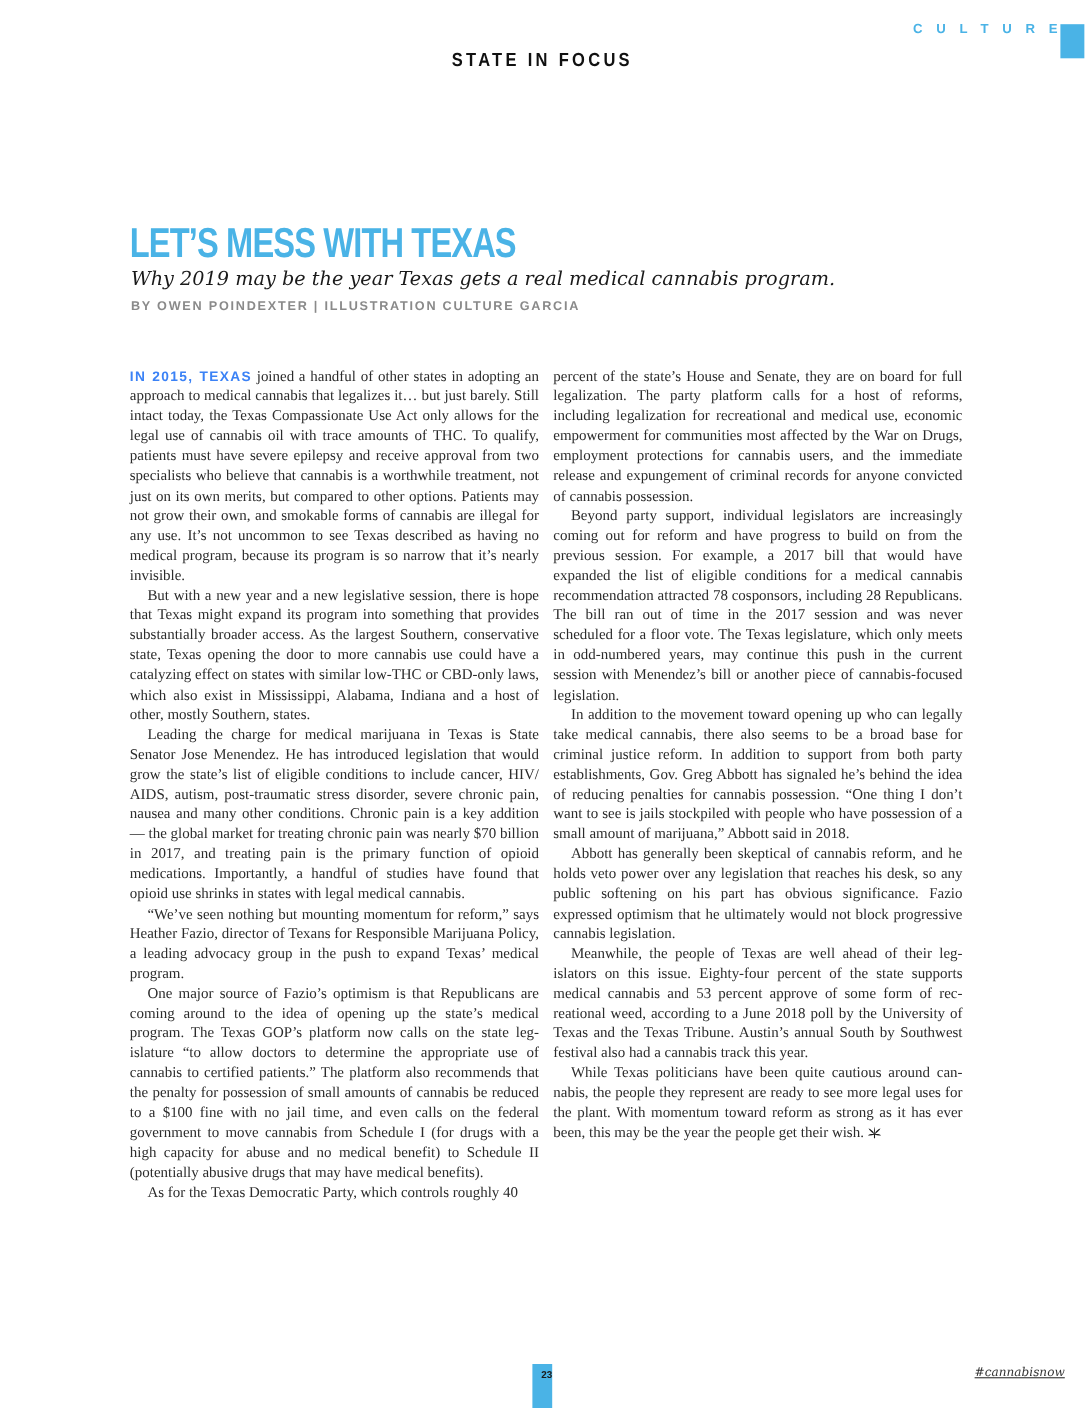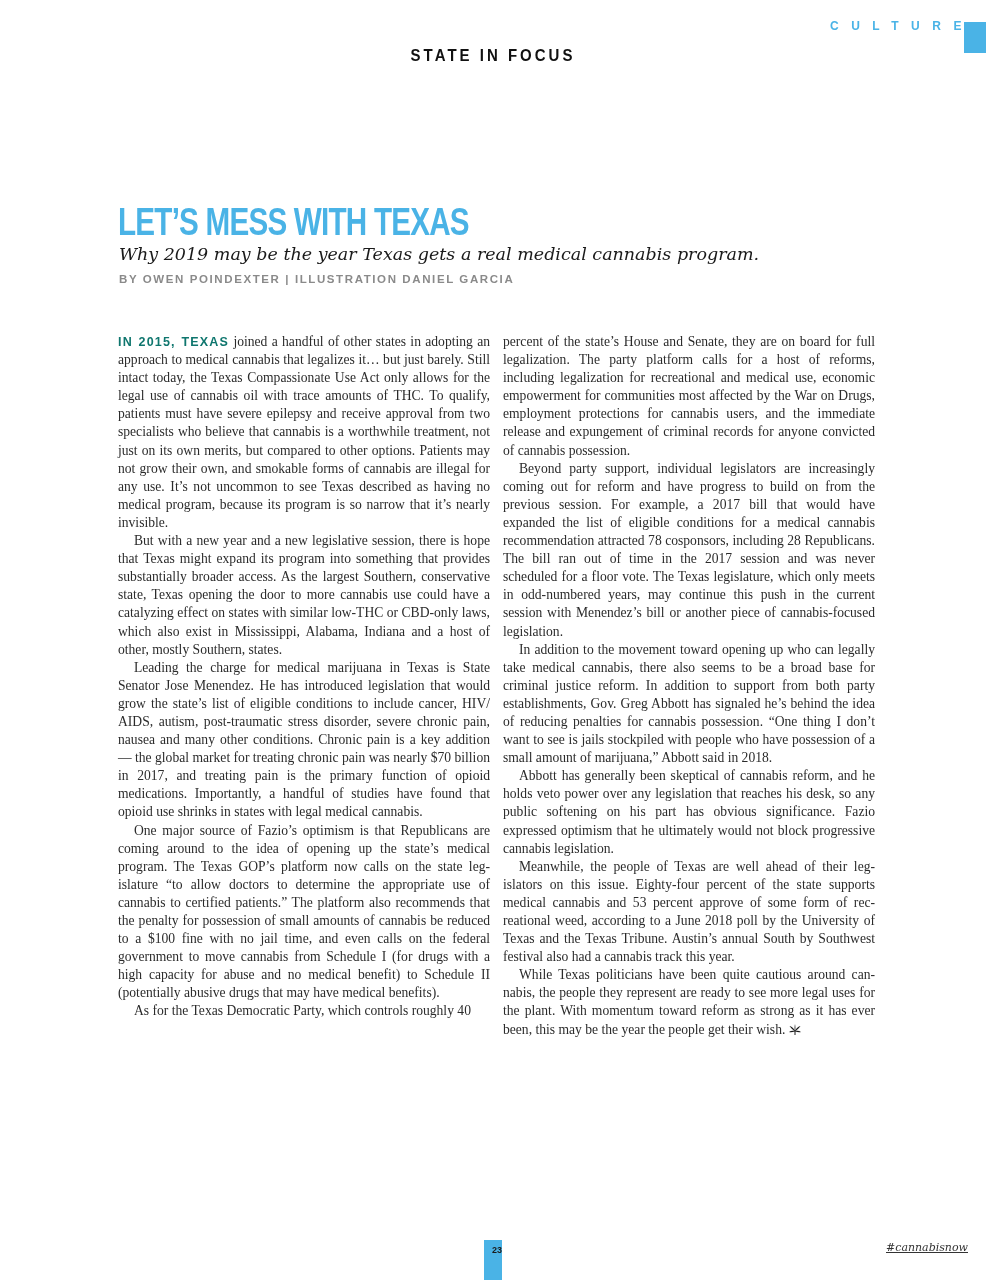--- a/index.html
+++ b/index.html
@@ -40,21 +40,21 @@
       position: absolute; top: 333px; width: 372px;
       font-family: "Liberation Serif", serif; font-size: 13.6px; line-height: 18.1px;
       text-align: justify; color: #2b2b2b; hyphens: manual;
     }
     .col.left { left: 118px; }
     .col.right { left: 503px; }
     .col p { margin: 0; text-indent: 16px; }
     .col p.first { text-indent: 0; }
     .leadin {
       font-family: "Liberation Sans", sans-serif; font-weight: bold;
-      font-size: 12.5px; letter-spacing: 1.2px; color: #0f766e;
+      font-size: 12.5px; letter-spacing: 1.2px; color: #3b82f6;
     }
     .end-mark { color: #1a1a1a; font-size: 13px; }
     .folio-bar {
       position: absolute; top: 1240px; left: 484px; width: 18px; height: 40px;
       background: #4ab3e6;
     }
     .folio-num {
       position: absolute; top: 1245px; left: 484px; width: 18px; text-align: right;
       font-family: "Liberation Sans", sans-serif; font-weight: bold;
       font-size: 9px; color: #1a1a1a;
@@ -68,26 +68,27 @@
 </head>
 <body>
 
 <div class="section-tag">CULTURE</div>
 <div class="section-bar"></div>
 
 <div class="kicker">STATE IN FOCUS</div>
 
 <h1 class="headline" style="margin:0;">LET’S MESS WITH TEXAS</h1>
 <div class="dek">Why 2019 may be the year Texas gets a real medical cannabis program.</div>
-<div class="byline">BY OWEN POINDEXTER | ILLUSTRATION DANIEL GARCIA</div>
+<div class="byline">BY OWEN POINDEXTER | ILLUSTRATION CULTURE GARCIA</div>
 
 <div class="col left">
   <p class="first"><span class="leadin">IN 2015, TEXAS</span><span> joined a handful of other states in adopting an approach to medical cannabis that legalizes it… but just barely. Still intact today, the Texas Compassionate Use Act only allows for the legal use of cannabis oil with trace amounts of THC. To qualify, patients must have severe epilepsy and receive approval from two specialists who believe that cannabis is a worthwhile treatment, not just on its own merits, but compared to other op­tions. Patients may not grow their own, and smokable forms of cannabis are illegal for any use. It’s not uncommon to see Texas described as having no medical program, because its program is so narrow that it’s nearly invisible.</span></p>
   <p>But with a new year and a new legislative session, there is hope that Texas might expand its program into something that provides substantially broader access. As the largest Southern, conservative state, Texas opening the door to more cannabis use could have a catalyzing effect on states with similar low-THC or CBD-only laws, which also exist in Mississippi, Alabama, Indiana and a host of other, mostly Southern, states.</p>
   <p>Leading the charge for medical marijuana in Texas is State Senator Jose Menendez. He has introduced legislation that would grow the state’s list of eligible conditions to include cancer, HIV/ AIDS, autism, post-traumatic stress disorder, severe chronic pain, nausea and many other conditions. Chronic pain is a key addition — the global market for treating chronic pain was nearly $70 billion in 2017, and treating pain is the primary function of opioid medications. Importantly, a handful of studies have found that opioid use shrinks in states with legal medical cannabis.</p>
+  <p>“We’ve seen nothing but mounting momentum for reform,” says Heather Fazio, director of Texans for Responsible Marijuana Policy, a leading advocacy group in the push to expand Texas’ medical program.</p>
   <p>One major source of Fazio’s optimism is that Republicans are coming around to the idea of opening up the state’s medical program. The Texas GOP’s platform now calls on the state leg­islature “to allow doctors to determine the appropriate use of cannabis to certified patients.” The platform also recommends that the penalty for possession of small amounts of cannabis be reduced to a $100 fine with no jail time, and even calls on the federal government to move cannabis from Schedule I (for drugs with a high capacity for abuse and no medical benefit) to Schedule II (potentially abusive drugs that may have medical benefits).</p>
   <p>As for the Texas Democratic Party, which controls roughly 40</p>
 </div>
 
 <div class="col right">
   <p class="first">percent of the state’s House and Senate, they are on board for full legalization. The party platform calls for a host of reforms, including legalization for recreational and medical use, economic empowerment for communities most affected by the War on Drugs, employment protections for cannabis users, and the im­mediate release and expungement of criminal records for anyone convicted of cannabis possession.</p>
   <p>Beyond party support, individual legislators are increas­ingly coming out for reform and have progress to build on from the previous session. For example, a 2017 bill that would have expanded the list of eligible conditions for a medical can­nabis recommendation attracted 78 cosponsors, including 28 Republicans. The bill ran out of time in the 2017 session and was never scheduled for a floor vote. The Texas legislature, which only meets in odd-numbered years, may continue this push in the current session with Menendez’s bill or another piece of cannabis-focused legislation.</p>
   <p>In addition to the movement toward opening up who can le­gally take medical cannabis, there also seems to be a broad base for criminal justice reform. In addition to support from both party establishments, Gov. Greg Abbott has signaled he’s behind the idea of reducing penalties for cannabis possession. “One thing I don’t want to see is jails stockpiled with people who have possession of a small amount of marijuana,” Abbott said in 2018.</p>
   <p>Abbott has generally been skeptical of cannabis reform, and he holds veto power over any legislation that reaches his desk, so any public softening on his part has obvious significance. Fazio expressed optimism that he ultimately would not block pro­gressive cannabis legislation.</p>
   <p>Meanwhile, the people of Texas are well ahead of their leg­islators on this issue. Eighty-four percent of the state supports medical cannabis and 53 percent approve of some form of rec­reational weed, according to a June 2018 poll by the University of Texas and the Texas Tribune. Austin’s annual South by Southwest festival also had a cannabis track this year.</p>

